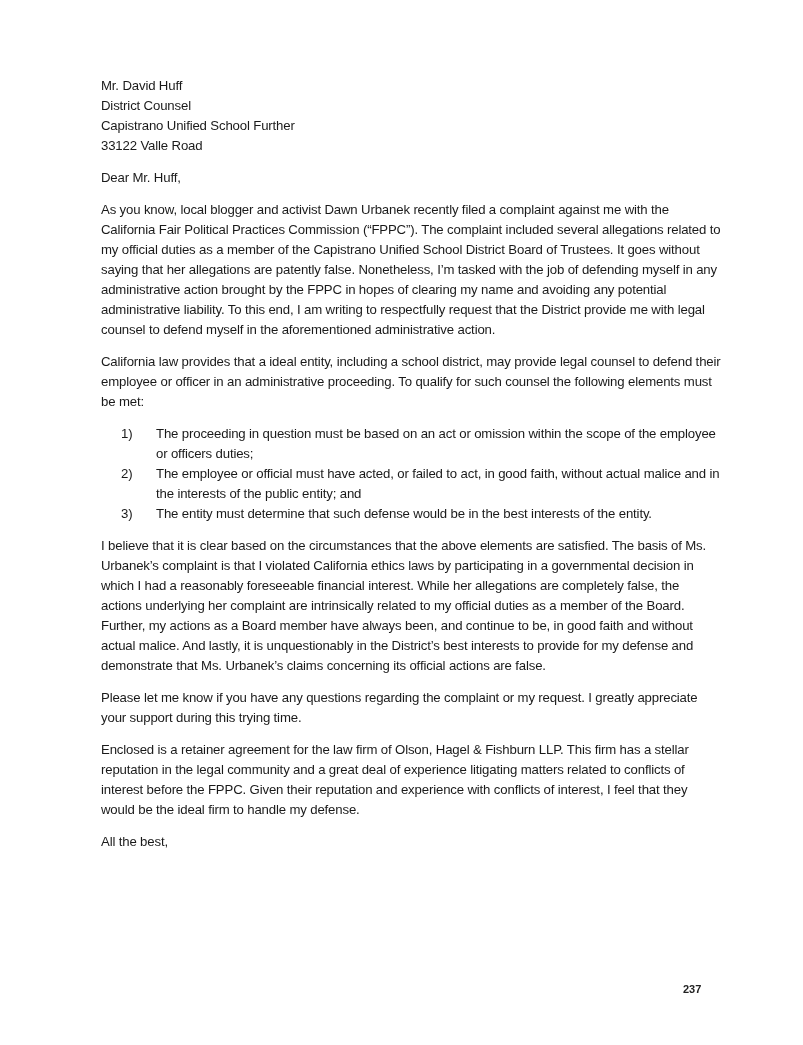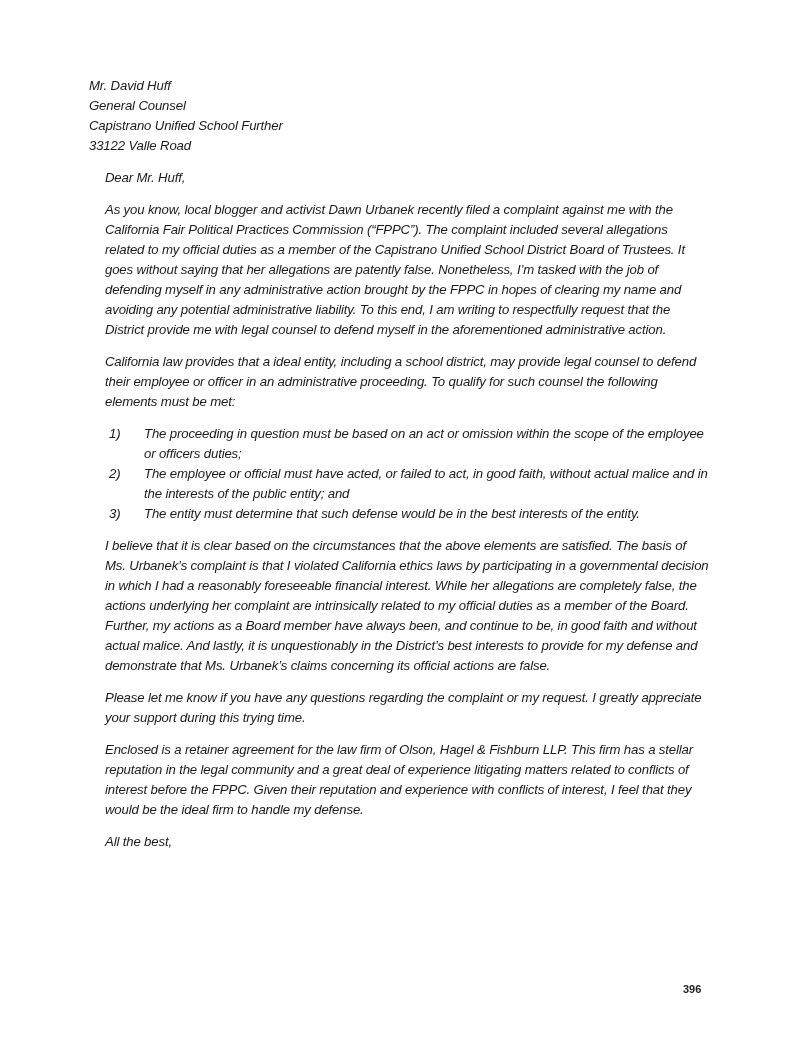--- a/index.html
+++ b/index.html
@@ -16,37 +16,36 @@
       color: #1a1a1a;
     }
     .page {
       position: absolute;
       left: 0; top: 0;
       width: 803px; height: 1045px;
       background: #ffffff;
     }
     .content {
       position: absolute;
-      left: 89px;
+      left: 101px;
       top: 76px;
       width: 620px;
       font-size: 13.2px;
       line-height: 20px;
       letter-spacing: -0.15px;
-      font-style: italic;
     }
     .address-line {
       display: block;
       white-space: nowrap;
     }
     .salutation {
       margin-top: 18px;
     }
     .para {
-      margin: 12px 0 0 16px;
+      margin: 12px 0 0 0;
     }
     .list {
       margin: 12px 0 0 0;
       padding: 0;
       list-style: none;
     }
     .list-item {
       position: relative;
       padding-left: 55px;
     }
@@ -70,21 +69,21 @@
       color: #222;
     }
   </style>
 </head>
 <body>
 
 <div class="page">
   <div class="content">
     <div>
       <span class="address-line">Mr. David Huff</span>
-      <span class="address-line">General Counsel</span>
+      <span class="address-line">District Counsel</span>
       <span class="address-line">Capistrano Unified School Further</span>
       <span class="address-line">33122 Valle Road</span>
     </div>
 
     <p class="para salutation">Dear Mr. Huff,</p>
 
     <p class="para">As you know, local blogger and activist Dawn Urbanek recently filed a complaint against me with the California Fair Political Practices Commission (“FPPC”). The complaint included several allegations related to my official duties as a member of the Capistrano Unified School District Board of Trustees. It goes without saying that her allegations are patently false. Nonetheless, I’m tasked with the job of defending myself in any administrative action brought by the FPPC in hopes of clearing my name and avoiding any potential administrative liability. To this end, I am writing to respectfully request that the District provide me with legal counsel to defend myself in the aforementioned administrative action.</p>
     <p class="para">California law provides that a ideal entity, including a school district, may provide legal counsel to defend their employee or officer in an administrative proceeding.  To qualify for such counsel the following elements must be met:</p>
 
     <ol class="list">
@@ -102,14 +101,14 @@
       </li>
     </ol>
 
     <p class="para">I believe that it is clear based on the circumstances that the above elements are satisfied. The basis of Ms. Urbanek’s complaint is that I violated California ethics laws by participating in a governmental decision in which I had a reasonably foreseeable financial interest. While her allegations are completely false, the actions underlying her complaint are intrinsically related to my official duties as a member of the Board. Further, my actions as a Board member have always been, and continue to be, in good faith and without actual malice. And lastly, it is unquestionably in the District’s best interests to provide for my defense and demonstrate that Ms. Urbanek’s claims concerning its official actions are false.</p>
     <p class="para">Please let me know if you have any questions regarding the complaint or my request. I greatly appreciate your support during this trying time.</p>
     <p class="para">Enclosed is a retainer agreement for the law firm of Olson, Hagel &amp; Fishburn LLP. This firm has a stellar reputation in the legal community and a great deal of experience litigating matters related to conflicts of interest before the FPPC. Given their reputation and experience with conflicts of interest, I feel that they would be the ideal firm to handle my defense.</p>
 
     <p class="para closing">All the best,</p>
   </div>
 
-  <div class="page-number">396</div>
+  <div class="page-number">237</div>
 </div>
 
 </body></html>

